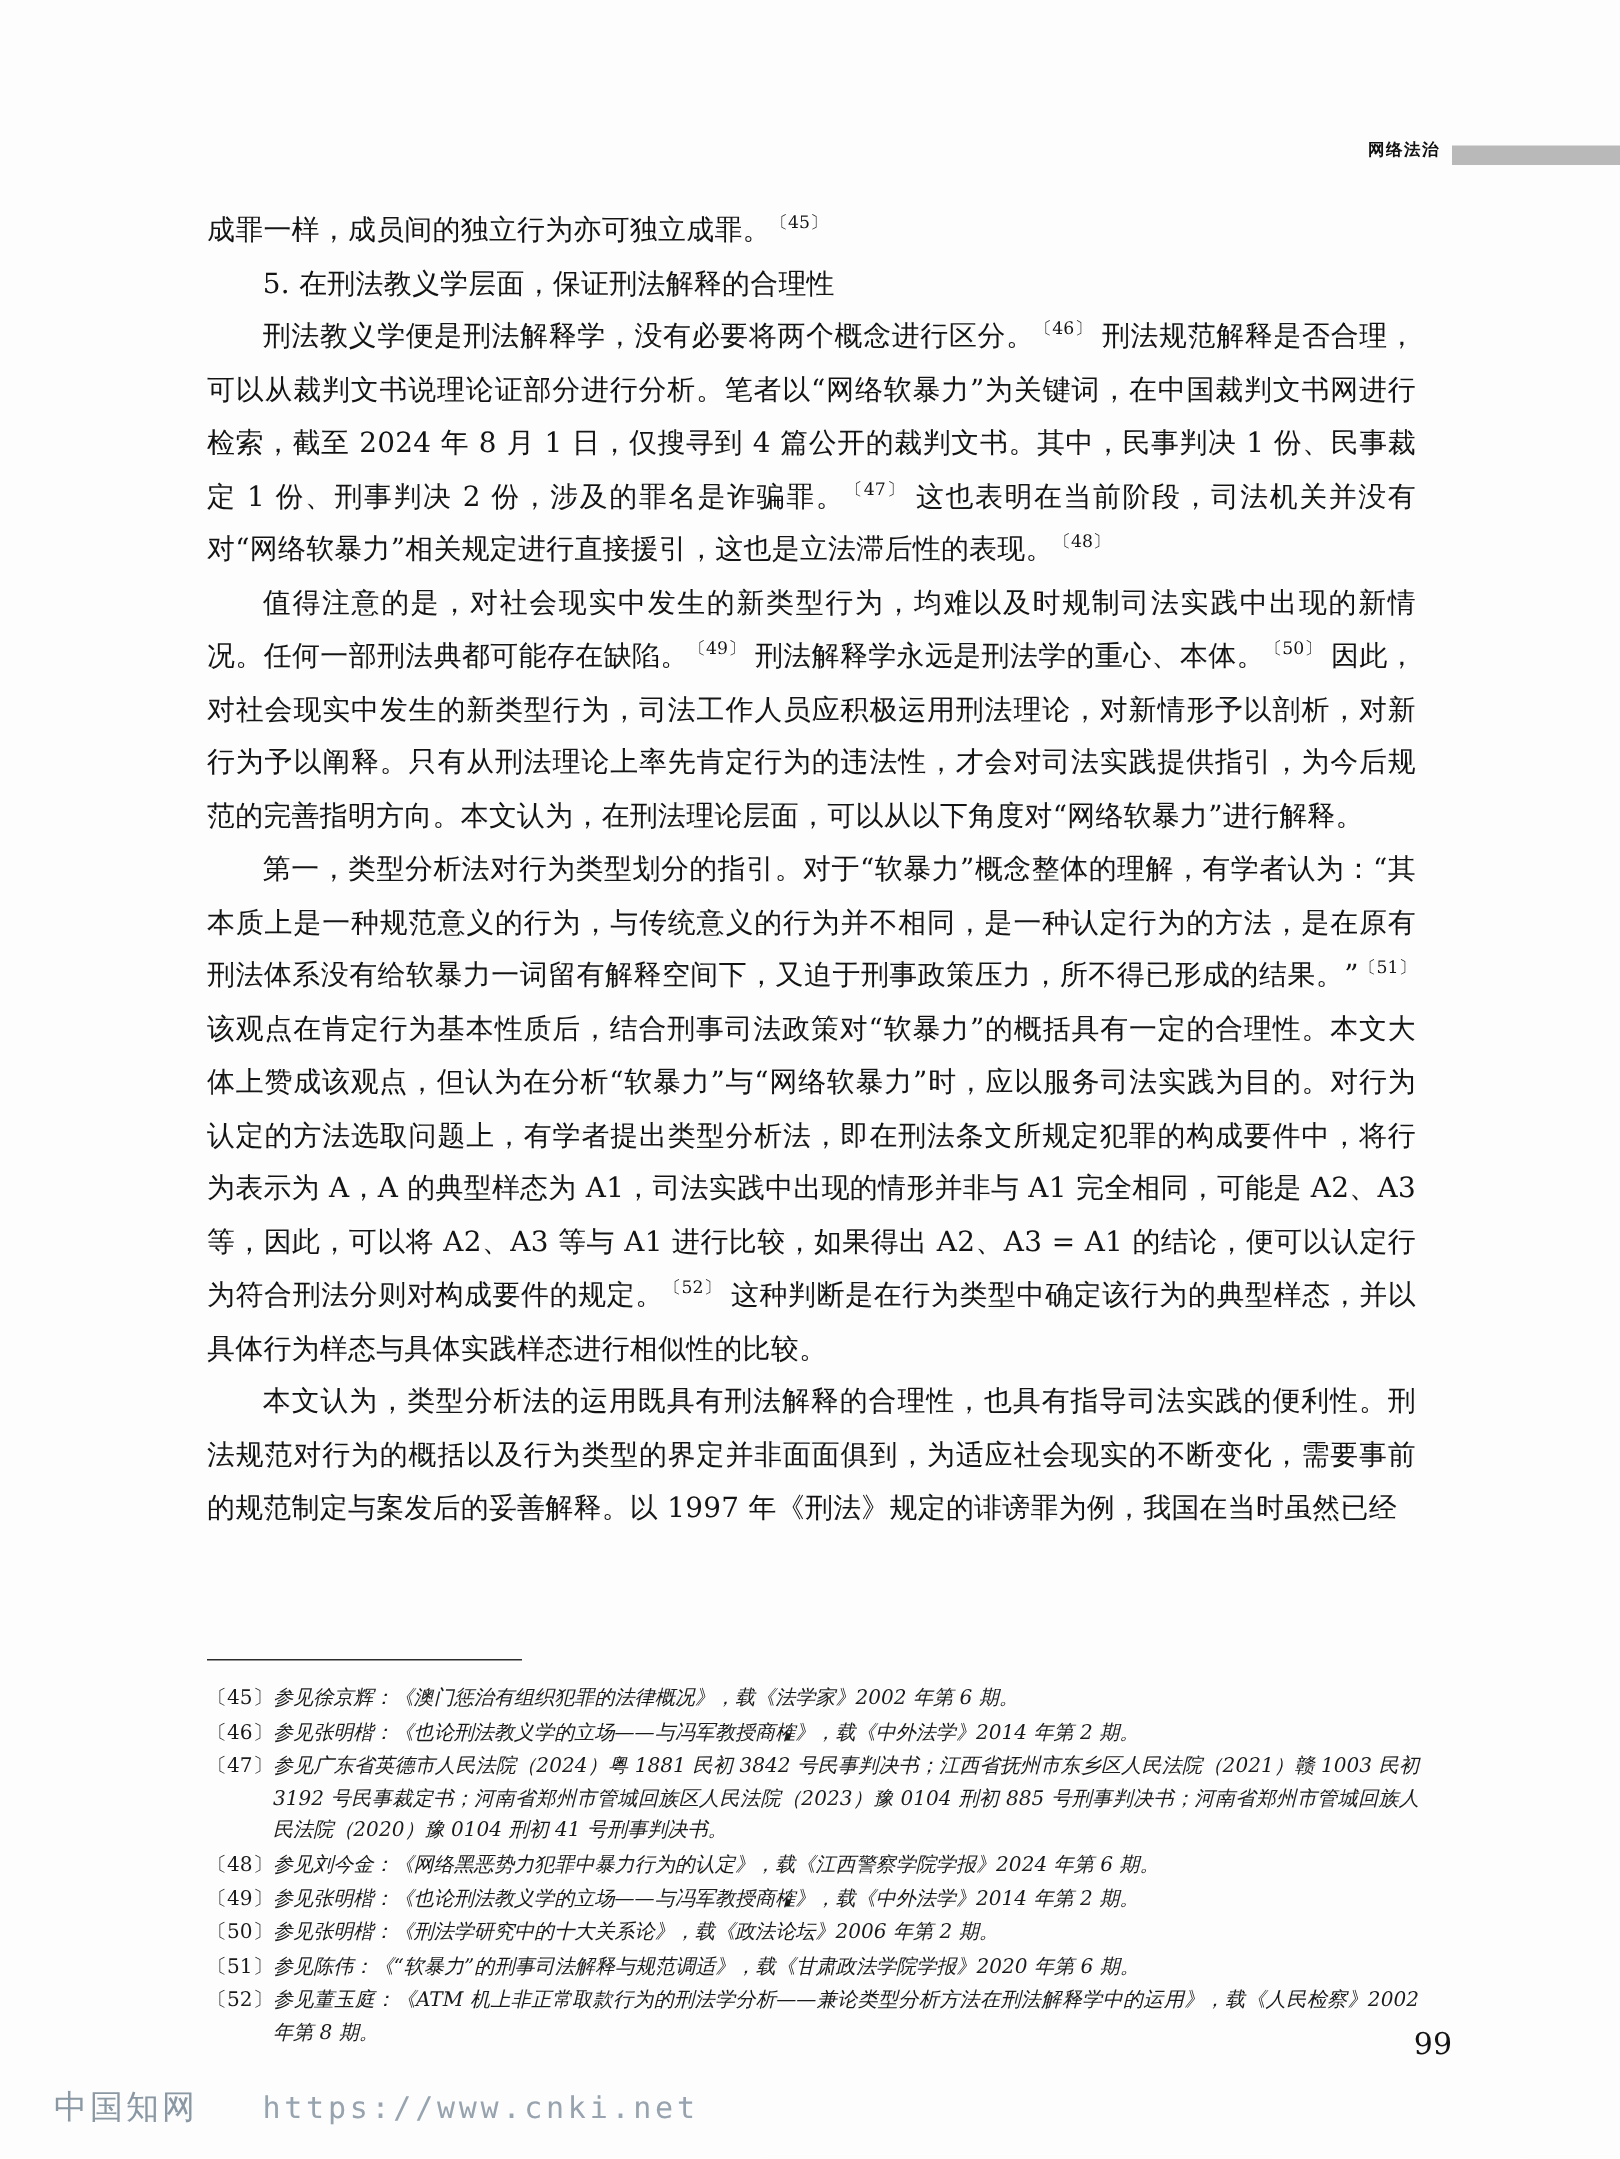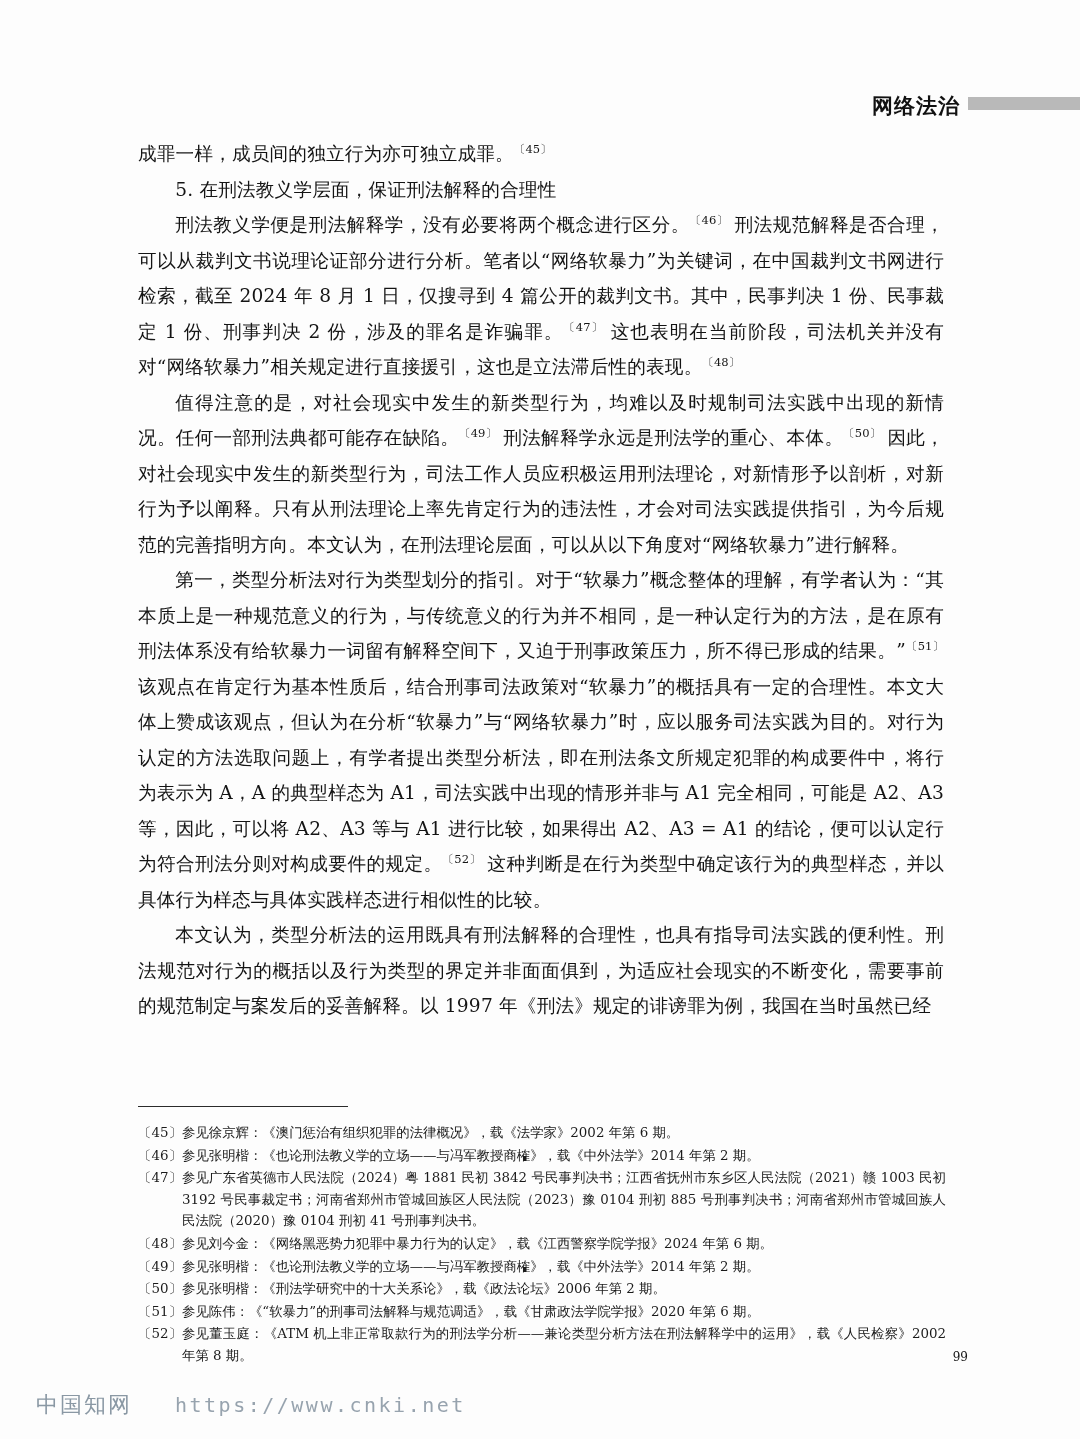--- a/index.html
+++ b/index.html
@@ -26,21 +26,21 @@
     position: absolute;
     top: 92px;
     right: 0;
     left: 0;
     height: 26px;
   }
   .header-title {
     position: absolute;
     right: 120px;
     top: 0;
-    font-size: 21px;
+    font-size: 11px;
     font-weight: bold;
     letter-spacing: 1px;
     color: #111;
     font-family: "DejaVu Serif", "Liberation Serif", serif;
   }
   .header-bar {
     position: absolute;
     right: 0;
     top: 5px;
     width: 112px;
@@ -102,28 +102,29 @@
   .fn-num {
     width: 44px;
     flex: 0 0 44px;
     text-align: left;
     white-space: nowrap;
   }
   .fn-text {
     flex: 1 1 auto;
     text-align: justify;
     text-justify: inter-ideograph;
+    font-style: italic;
   }
 
   
   .page-number {
     position: absolute;
     right: 112px;
     top: 1350px;
-    font-size: 12px;
+    font-size: 20px;
     color: #141414;
     font-family: "DejaVu Serif", "Liberation Serif", serif;
   }
 
   
   .watermark {
     position: absolute;
     left: 36px;
     top: 1390px;
     display: flex;

